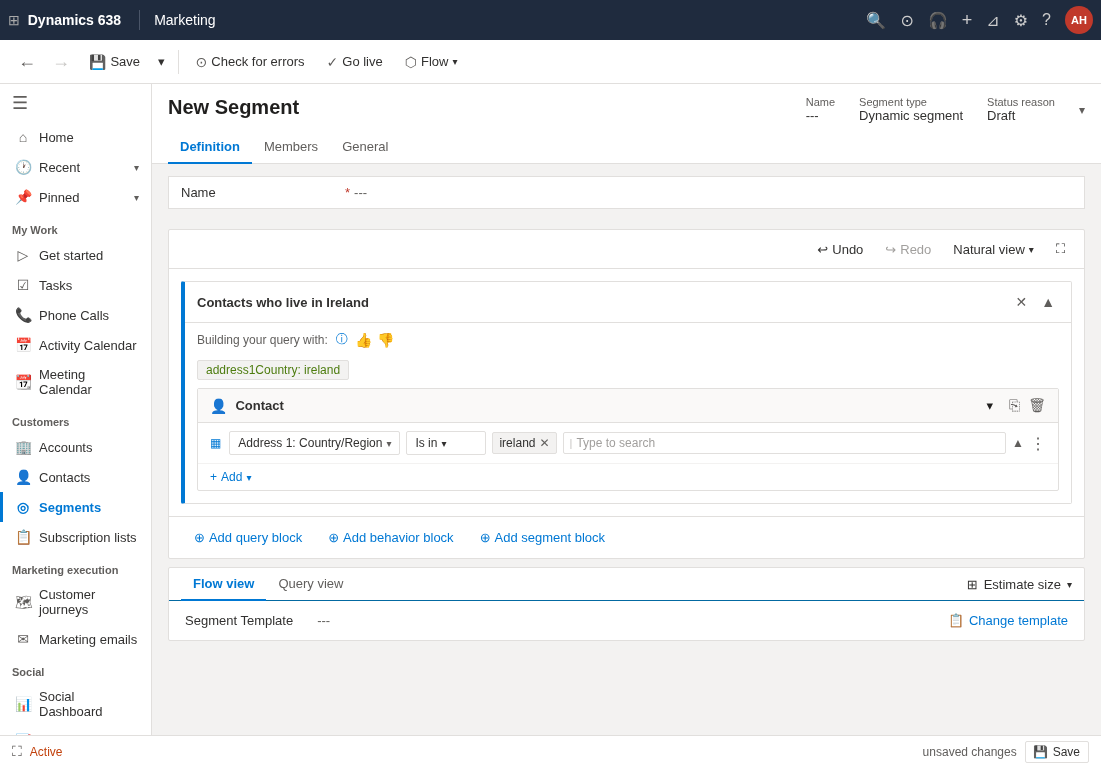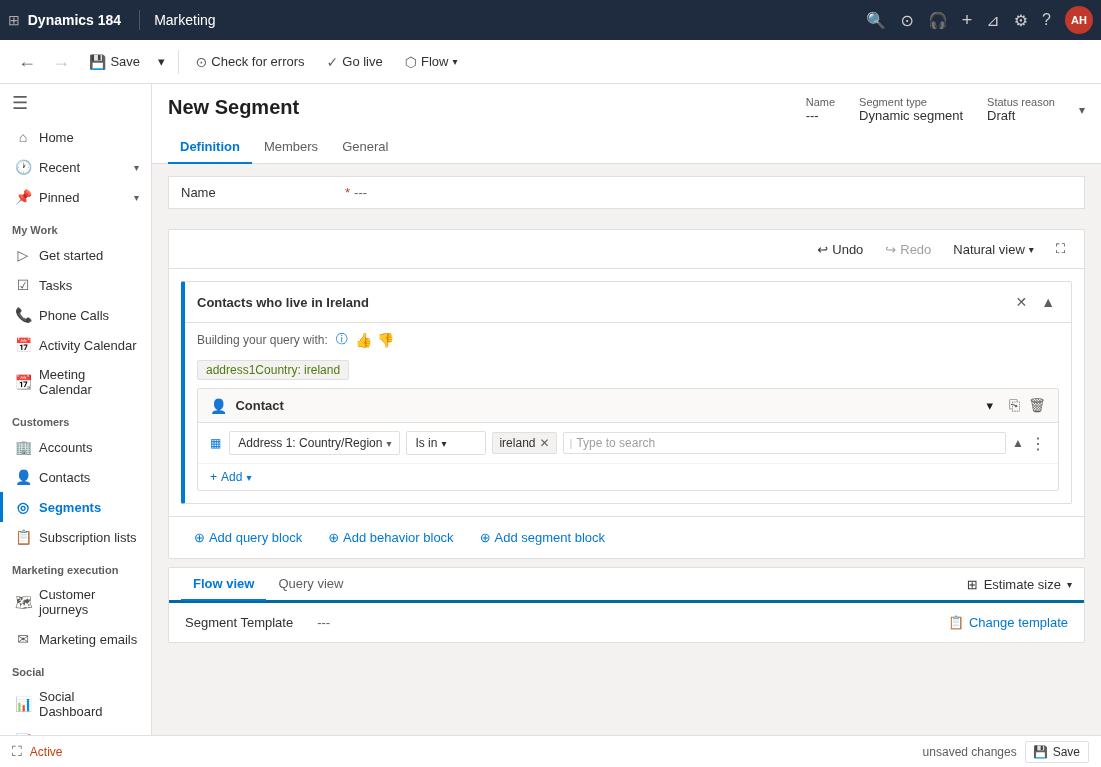--- a/index.html
+++ b/index.html
@@ -201,21 +201,21 @@
       display: flex; align-items: center; gap: 4px;
       font-size: 13px; color: #0078d4; cursor: pointer; padding: 4px 8px;
       border-radius: 2px; border: 1px solid transparent;
     }
 
     
     .bottom-tabs-container {
       background: #fff; border: 1px solid #e1dfdd; margin: 0 16px 8px;
       border-radius: 2px;
     }
-    .bottom-tabs { display: flex; align-items: center; border-bottom: 3px solid #0369a1; padding: 0 12px; }
+    .bottom-tabs { display: flex; align-items: center; border-bottom: 1px solid #0369a1; padding: 0 12px; }
     .bottom-tab {
       padding: 8px 12px; font-size: 13px; color: #605e5c; cursor: pointer;
       border-bottom: 2px solid transparent; margin-bottom: -1px;
     }
     .bottom-tab.active { color: #0078d4; border-bottom-color: #0078d4; font-weight: 600; }
     .bottom-tab-right { margin-left: auto; display: flex; align-items: center; gap: 6px; cursor: pointer; font-size: 13px; color: #323130; }
 
     .segment-template-row {
       display: flex; align-items: center; padding: 12px 16px;
       justify-content: space-between;
@@ -254,21 +254,21 @@
     ::-webkit-scrollbar { width: 6px; }
     ::-webkit-scrollbar-track { background: #f3f2f1; }
     ::-webkit-scrollbar-thumb { background: #c8c6c4; border-radius: 3px; }
     @keyframes blink { 50% { opacity: 0; } }
   </style>
 </head>
 <body>
 
 <div class="topbar">
   <span class="topbar-grid-icon">⊞</span>
-  <span class="topbar-app-name">Dynamics 184</span>
+  <span class="topbar-app-name">Dynamics 638</span>
   <span class="topbar-separator"></span>
   <span class="topbar-module">Marketing</span>
   <div class="topbar-right">
     <span style="cursor:pointer;">🔍</span>
     <span style="cursor:pointer;">⊙</span>
     <span style="cursor:pointer;">🎧</span>
     <span style="cursor:pointer; font-size:18px;">+</span>
     <span style="cursor:pointer;">⊿</span>
     <span style="cursor:pointer;">⚙</span>
     <span style="cursor:pointer;">?</span>

